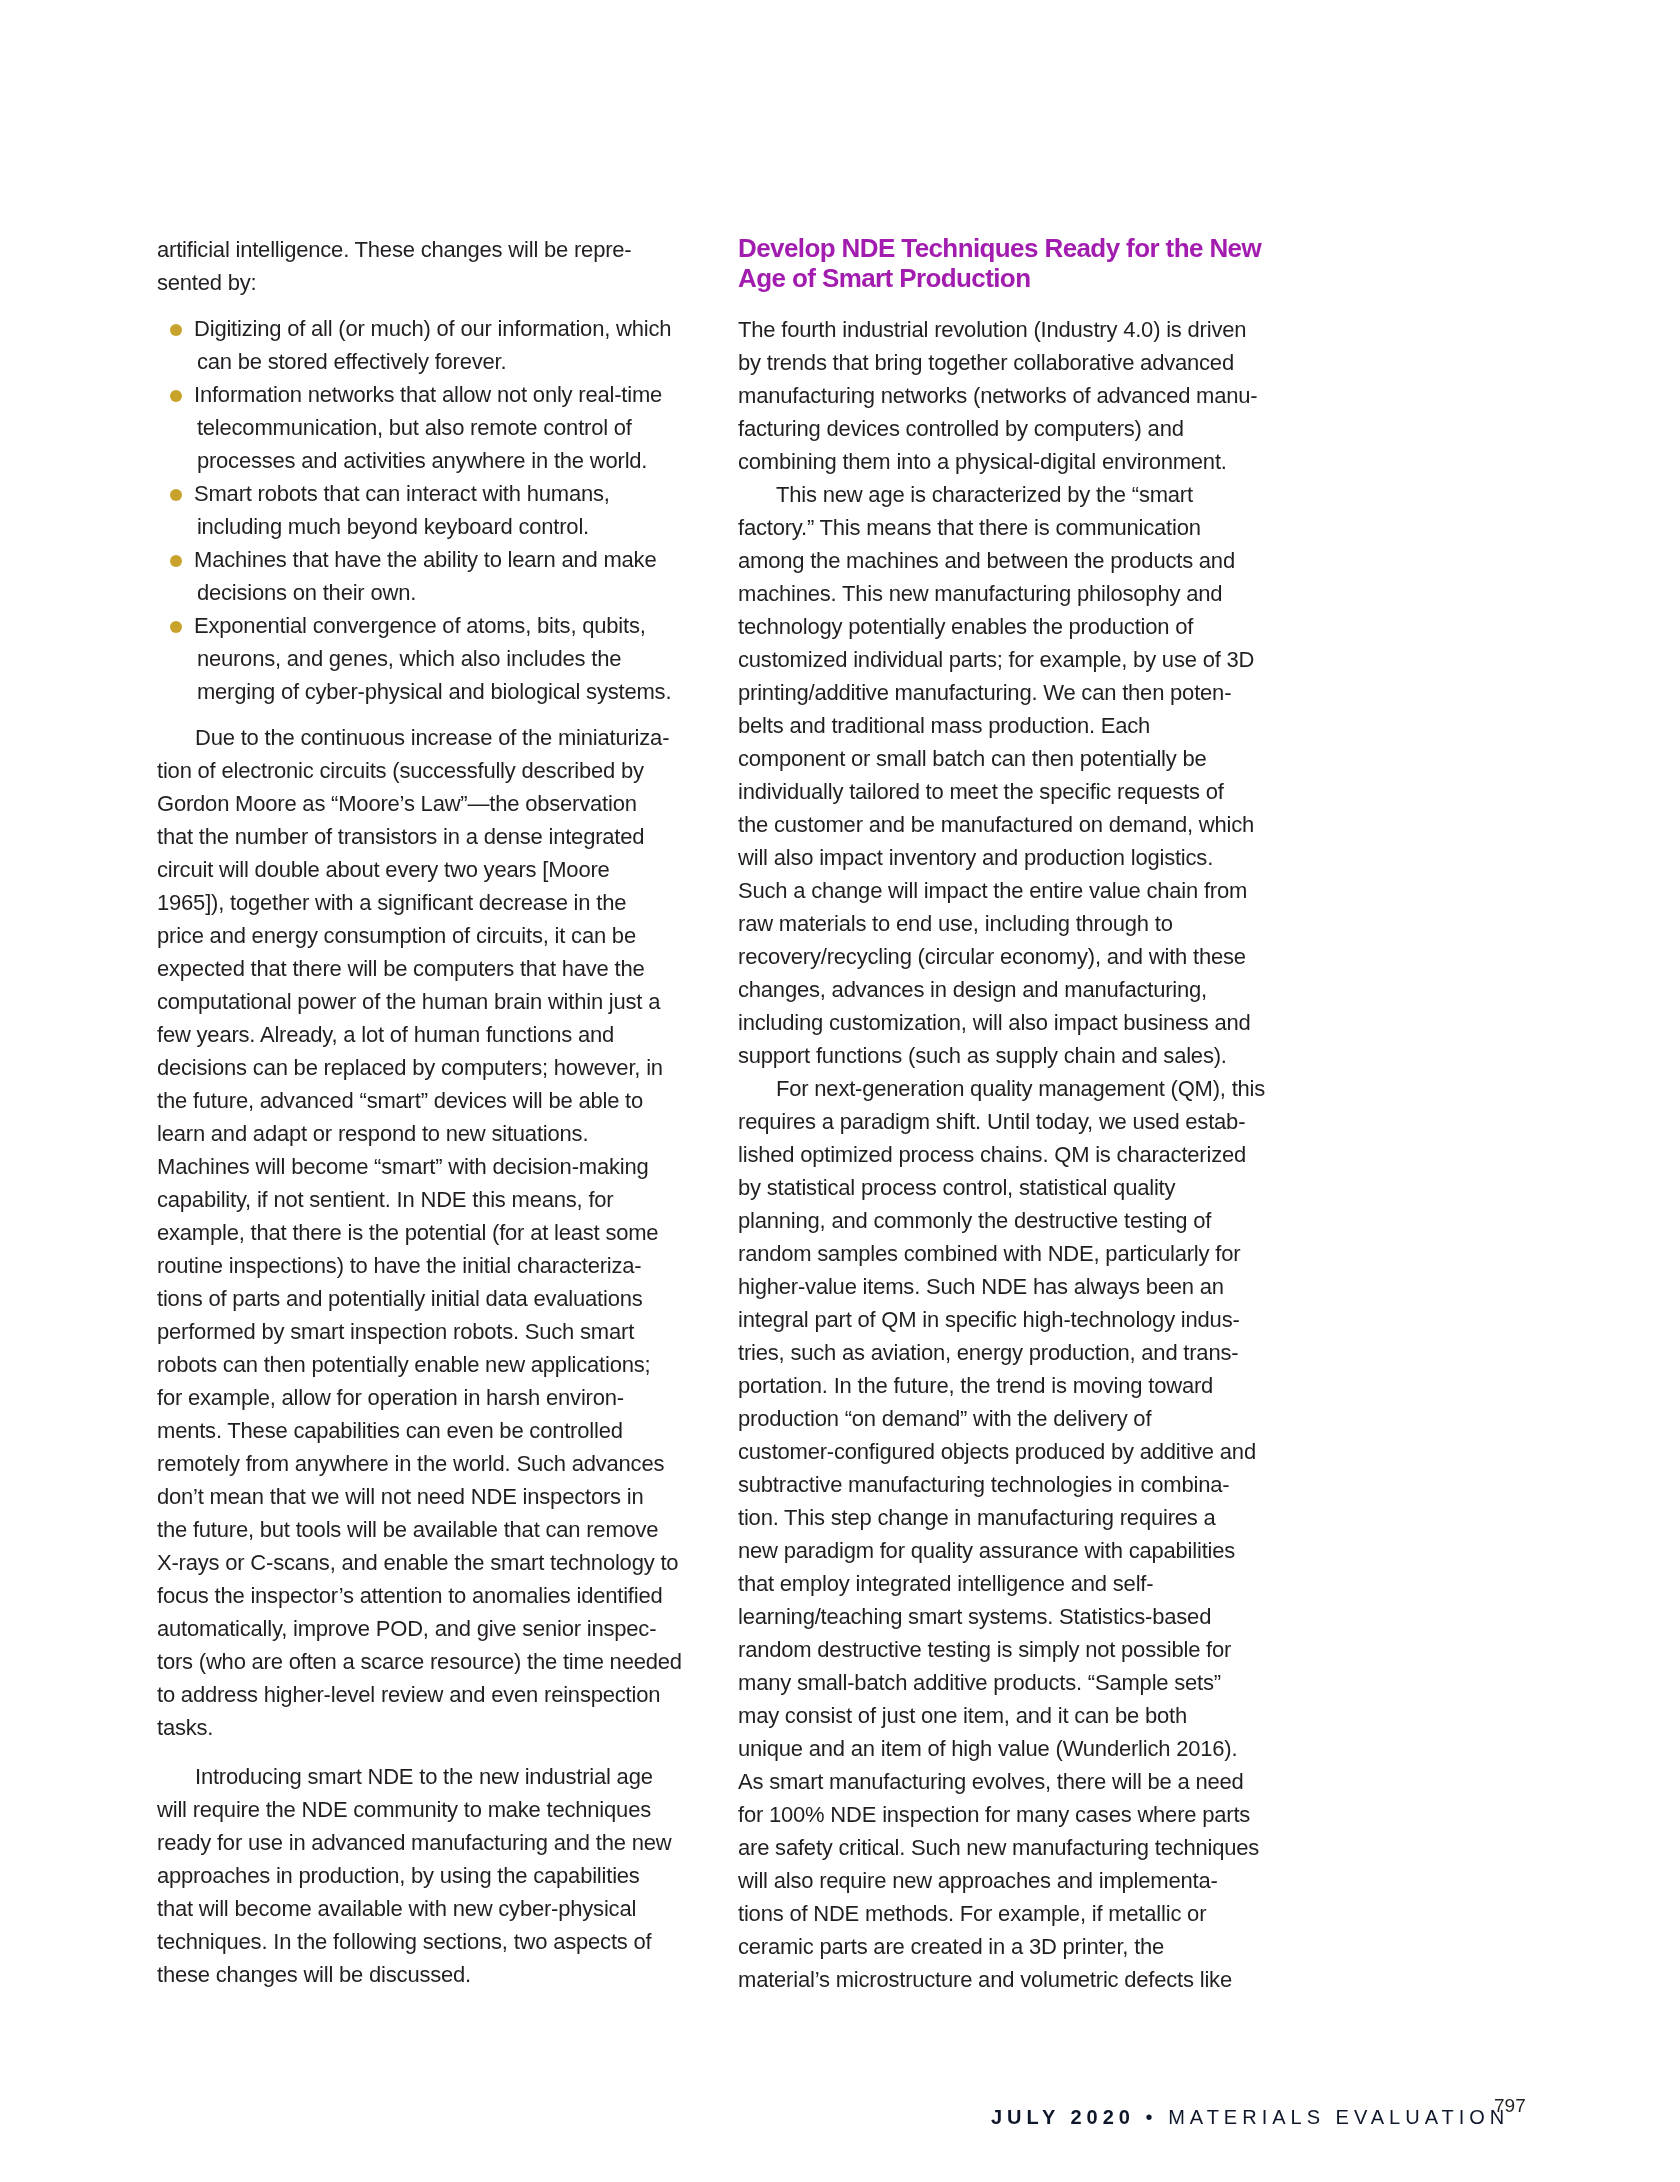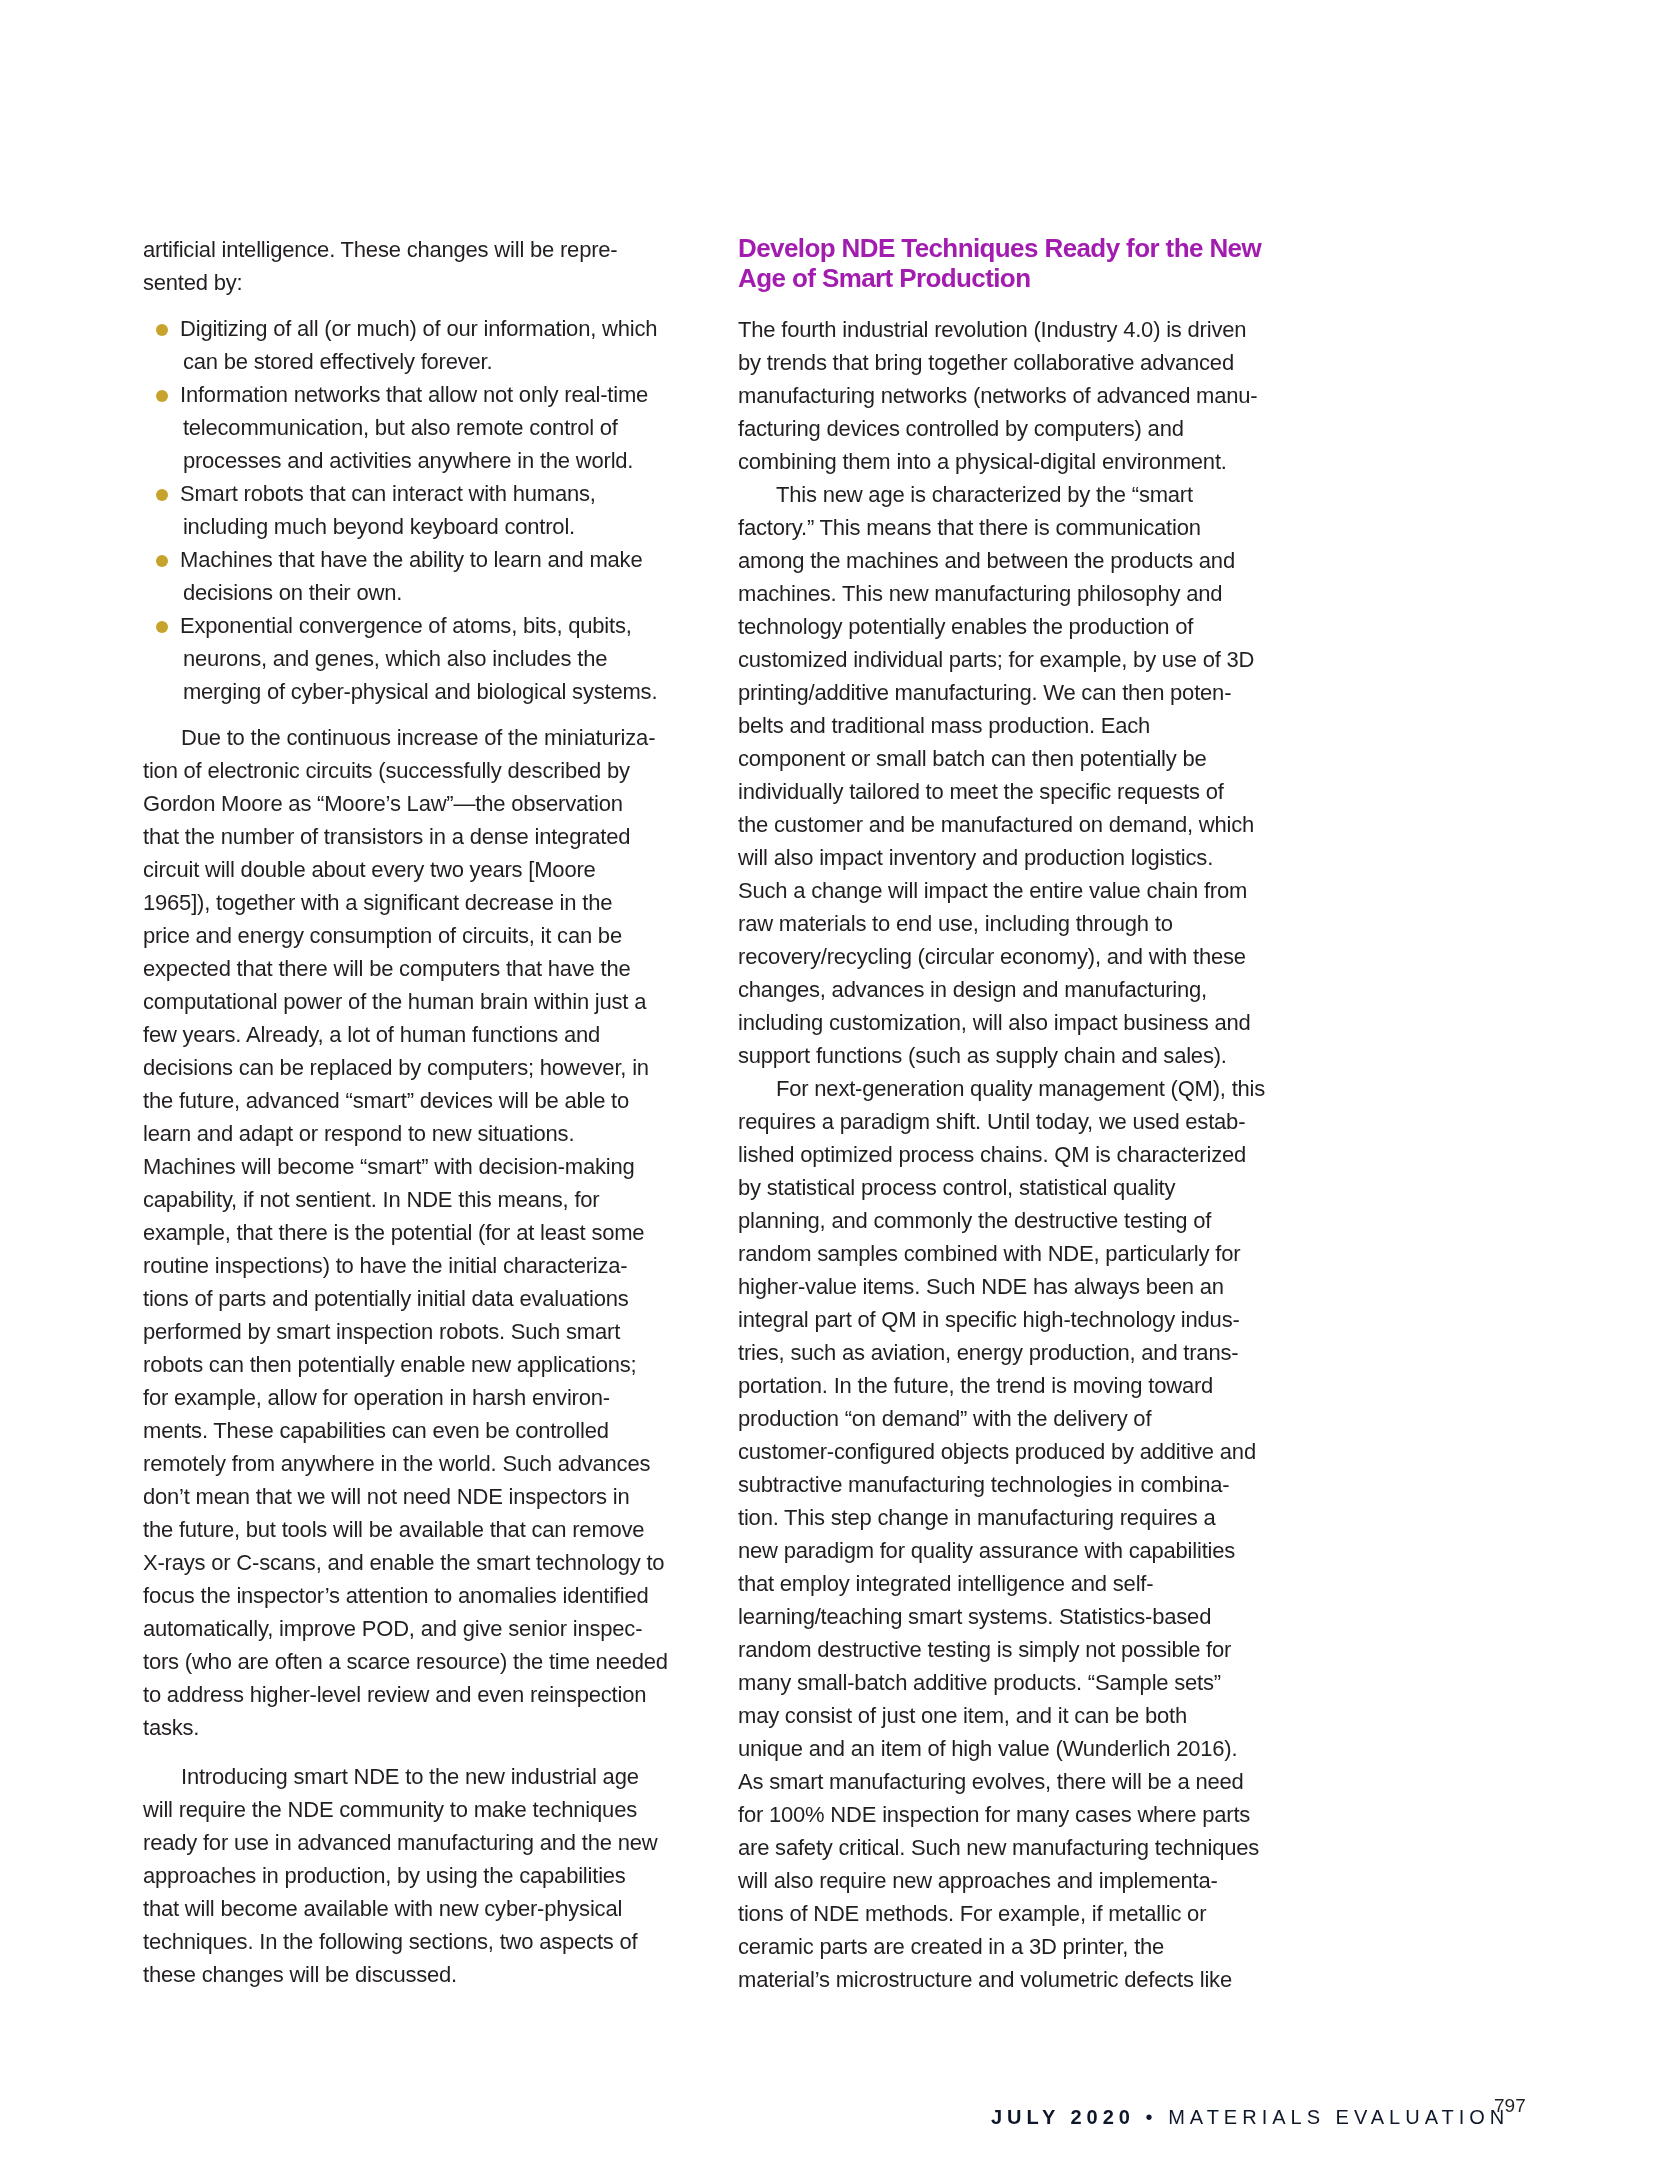--- a/index.html
+++ b/index.html
@@ -6,21 +6,21 @@
   body {
     width: 1680px; height: 2182px; position: relative; overflow: hidden;
     font-family: "Liberation Sans", "DejaVu Sans", sans-serif;
     color: #231f20;
   }
   .col {
     position: absolute; top: 233px; width: 554px;
     font-size: 22px; line-height: 33px;
     letter-spacing: -0.2px;
   }
-  .col-left { left: 143px; }
+  .col-left { left: 157px; }
   .col-right { left: 738px; }
   .col p { margin: 0; }
   .line { display: block; white-space: nowrap; }
   .bullets { list-style: none; margin: 13px; padding: 0; }
   .bullet { position: relative; padding-left: 24px; }
   .bullet .hang { display: block; white-space: nowrap; }
   .bullet .cont { display: block; white-space: nowrap; padding-left: 2.9px; }
   .dot {
     position: absolute; left: 0; top: 11.5px; width: 12.4px; height: 12.4px;
     border-radius: 50%; background: #c8a32c;

